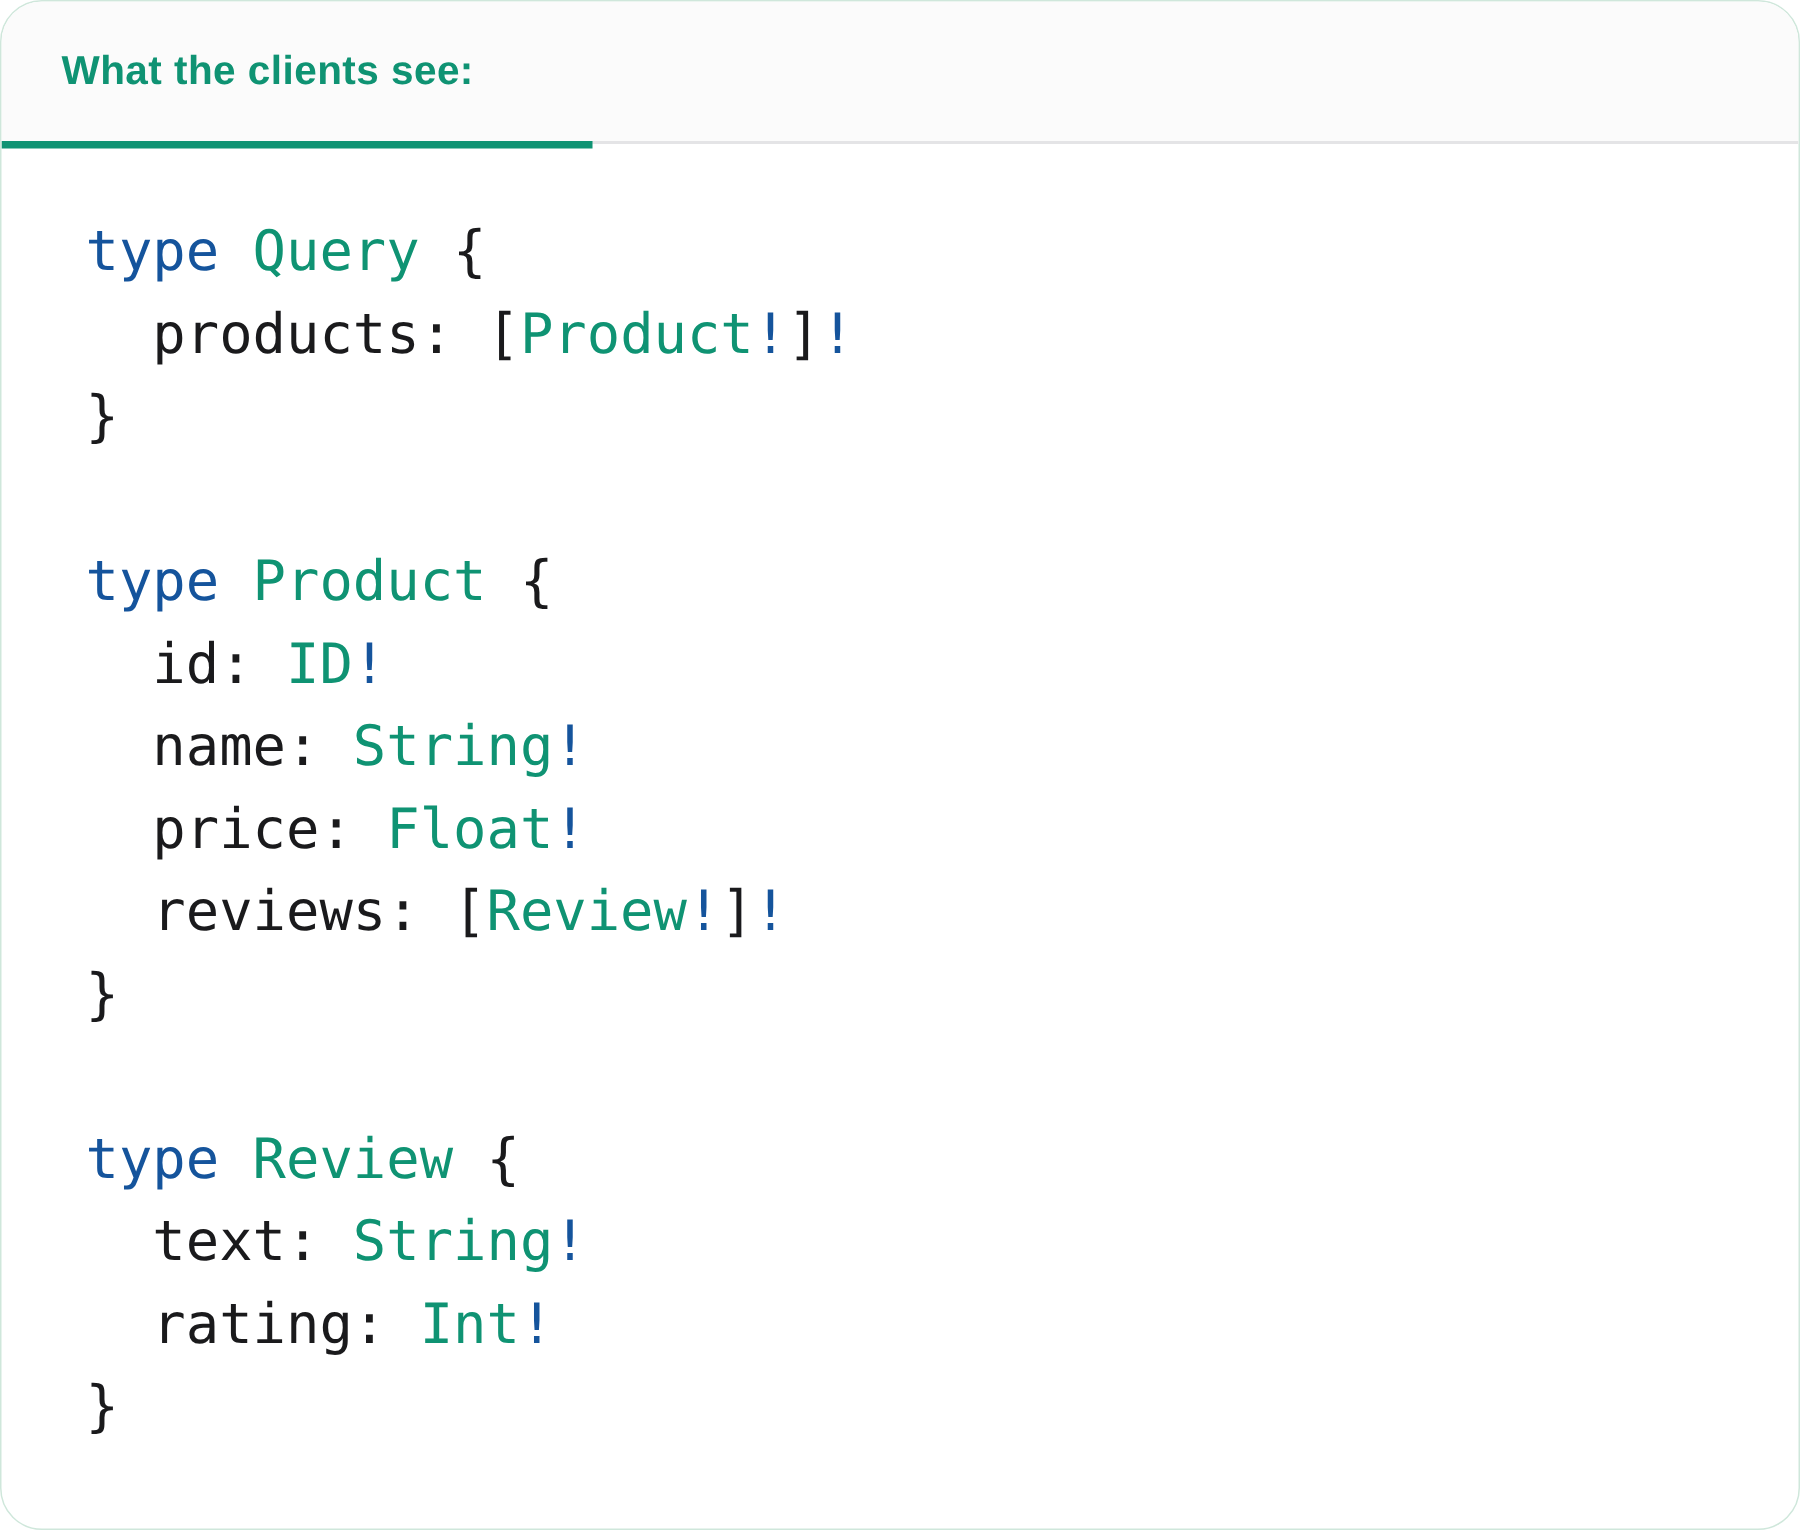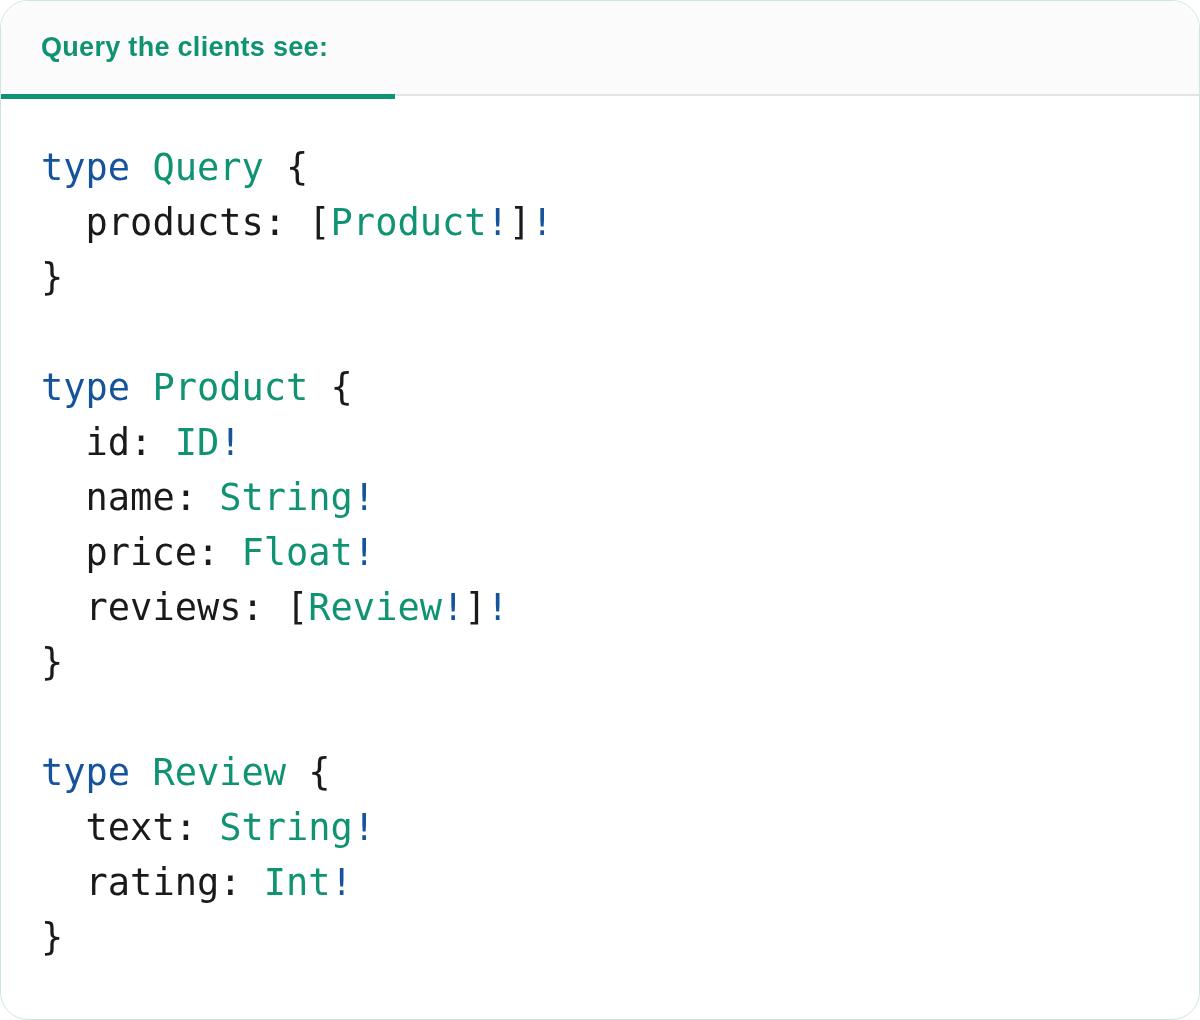--- a/index.html
+++ b/index.html
@@ -48,37 +48,37 @@
     position: absolute;
     left: 0;
     top: 93px;
     width: 394px;
     height: 5px;
     background: #0f9373;
     z-index: 2;
   }
   .code {
     margin: 0;
-    padding: 44px 30px 0 40px;
+    padding: 44px 30px 0 56px;
     font-family: "DejaVu Sans Mono", "Liberation Mono", monospace;
     font-size: 37px;
     line-height: 55px;
     color: #1a1a1c;
   }
   .code-line {
     height: 55px;
     white-space: pre;
   }
   .tok-kw   { color: #15549c; }
   .tok-ty   { color: #0f9373; }
   .tok-bang { color: #15549c; }
   .tok-p    { color: #1a1a1c; }
 </style>
 </head>
 <body>
 
 <div class="panel">
   <div class="header">
-    <div class="tab">Query the clients see:</div>
+    <div class="tab">What the clients see:</div>
   </div>
   <div class="tab-underline"></div>
   <pre class="code"><div class="code-line"><span class="tok-kw">type</span><span class="tok-p"> </span><span class="tok-ty">Query</span><span class="tok-p"> {</span></div><div class="code-line"><span class="tok-p">  products: [</span><span class="tok-ty">Product</span><span class="tok-bang">!</span><span class="tok-p">]</span><span class="tok-bang">!</span></div><div class="code-line"><span class="tok-p">}</span></div><div class="code-line"></div><div class="code-line"><span class="tok-kw">type</span><span class="tok-p"> </span><span class="tok-ty">Product</span><span class="tok-p"> {</span></div><div class="code-line"><span class="tok-p">  id: </span><span class="tok-ty">ID</span><span class="tok-bang">!</span></div><div class="code-line"><span class="tok-p">  name: </span><span class="tok-ty">String</span><span class="tok-bang">!</span></div><div class="code-line"><span class="tok-p">  price: </span><span class="tok-ty">Float</span><span class="tok-bang">!</span></div><div class="code-line"><span class="tok-p">  reviews: [</span><span class="tok-ty">Review</span><span class="tok-bang">!</span><span class="tok-p">]</span><span class="tok-bang">!</span></div><div class="code-line"><span class="tok-p">}</span></div><div class="code-line"></div><div class="code-line"><span class="tok-kw">type</span><span class="tok-p"> </span><span class="tok-ty">Review</span><span class="tok-p"> {</span></div><div class="code-line"><span class="tok-p">  text: </span><span class="tok-ty">String</span><span class="tok-bang">!</span></div><div class="code-line"><span class="tok-p">  rating: </span><span class="tok-ty">Int</span><span class="tok-bang">!</span></div><div class="code-line"><span class="tok-p">}</span></div></pre>
 </div>
 
 </body></html>

